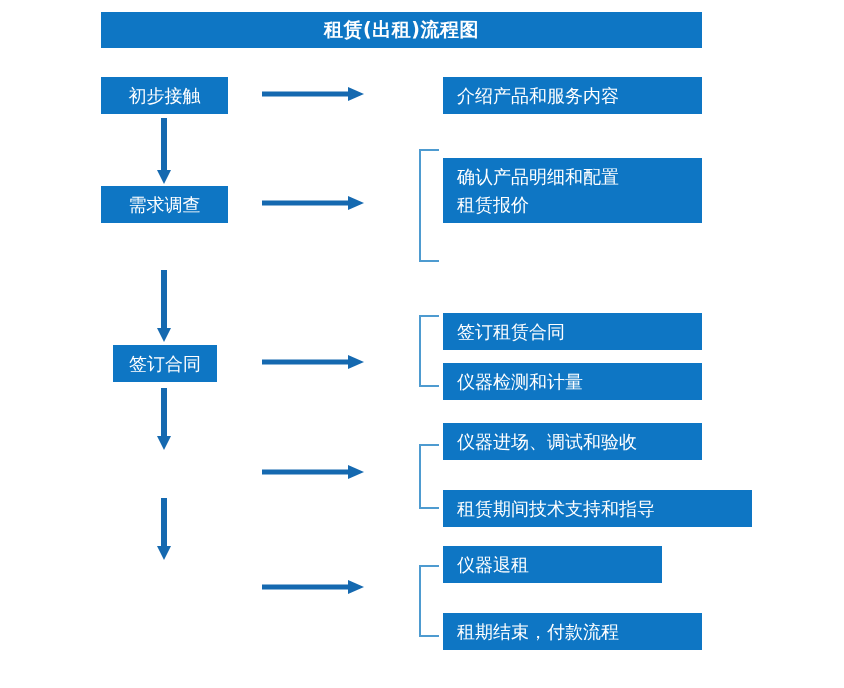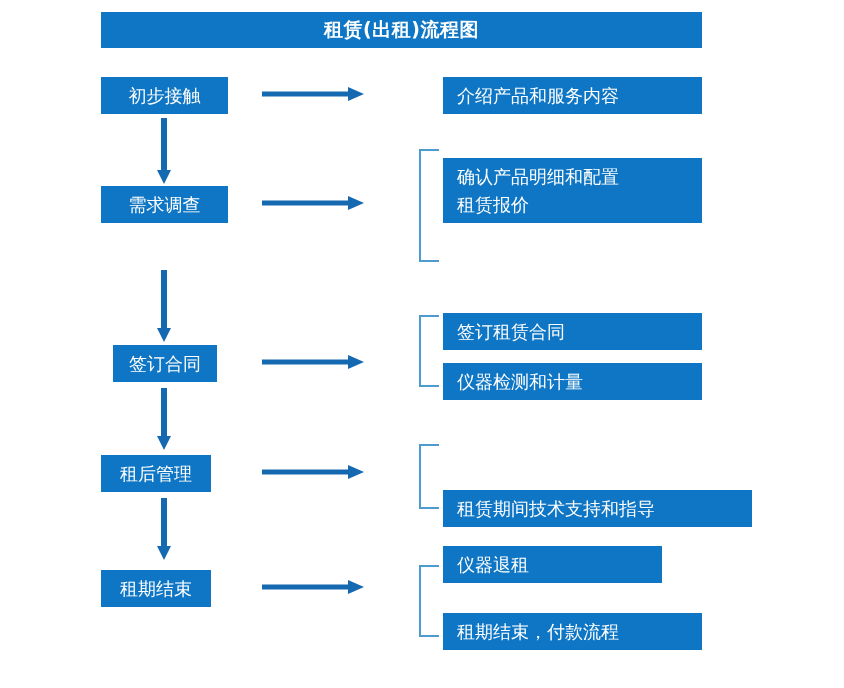--- a/index.html
+++ b/index.html
@@ -134,45 +134,44 @@
   <div class="node right" style="left:443px; top:313px; width:259px; height:37px;">签订租赁合同</div>
   <div class="node right" style="left:443px; top:363px; width:259px; height:37px;">仪器检测和计量</div>
 
   <div class="arrow-v" style="left:154px; top:388px; height:62px;">
     <svg width="20" height="62" viewBox="0 0 20 62">
       <line x1="10" y1="0" x2="10" y2="50" stroke="#1569B0" stroke-width="6"></line>
       <polygon points="3,48 10,62 17,48" fill="#1569B0"></polygon>
     </svg>
   </div>
 
-  <div class="node left" style="left:101px; top:455px; width:110px; height:37px;">租后管理</div>
 
   <div class="arrow-h" style="left:262px; top:462px; width:102px;">
     <svg width="102" height="20" viewBox="0 0 102 20">
       <line x1="0" y1="10" x2="88" y2="10" stroke="#1569B0" stroke-width="5"></line>
       <polygon points="86,3 102,10 86,17" fill="#1569B0"></polygon>
     </svg>
   </div>
 
   <div class="bracket" style="left:417px; top:444px; width:24px; height:65px;">
     <svg width="24" height="65" viewBox="0 0 24 65">
       <path d="M22 1 L3 1 L3 64 L22 64" fill="none" stroke="#4E9BD0" stroke-width="2"></path>
     </svg>
   </div>
 
+  <div class="node right" style="left:443px; top:423px; width:259px; height:37px;">仪器进场、调试和验收</div>
   <div class="node right" style="left:443px; top:490px; width:309px; height:37px;">租赁期间技术支持和指导</div>
 
   <div class="arrow-v" style="left:154px; top:498px; height:62px;">
     <svg width="20" height="62" viewBox="0 0 20 62">
       <line x1="10" y1="0" x2="10" y2="50" stroke="#1569B0" stroke-width="6"></line>
       <polygon points="3,48 10,62 17,48" fill="#1569B0"></polygon>
     </svg>
   </div>
 
-  <div class="node left" style="left:101px; top:570px; width:110px; height:37px;">租期结束</div>
 
   <div class="arrow-h" style="left:262px; top:577px; width:102px;">
     <svg width="102" height="20" viewBox="0 0 102 20">
       <line x1="0" y1="10" x2="88" y2="10" stroke="#1569B0" stroke-width="5"></line>
       <polygon points="86,3 102,10 86,17" fill="#1569B0"></polygon>
     </svg>
   </div>
 
   <div class="bracket" style="left:417px; top:565px; width:24px; height:72px;">
     <svg width="24" height="72" viewBox="0 0 24 72">

